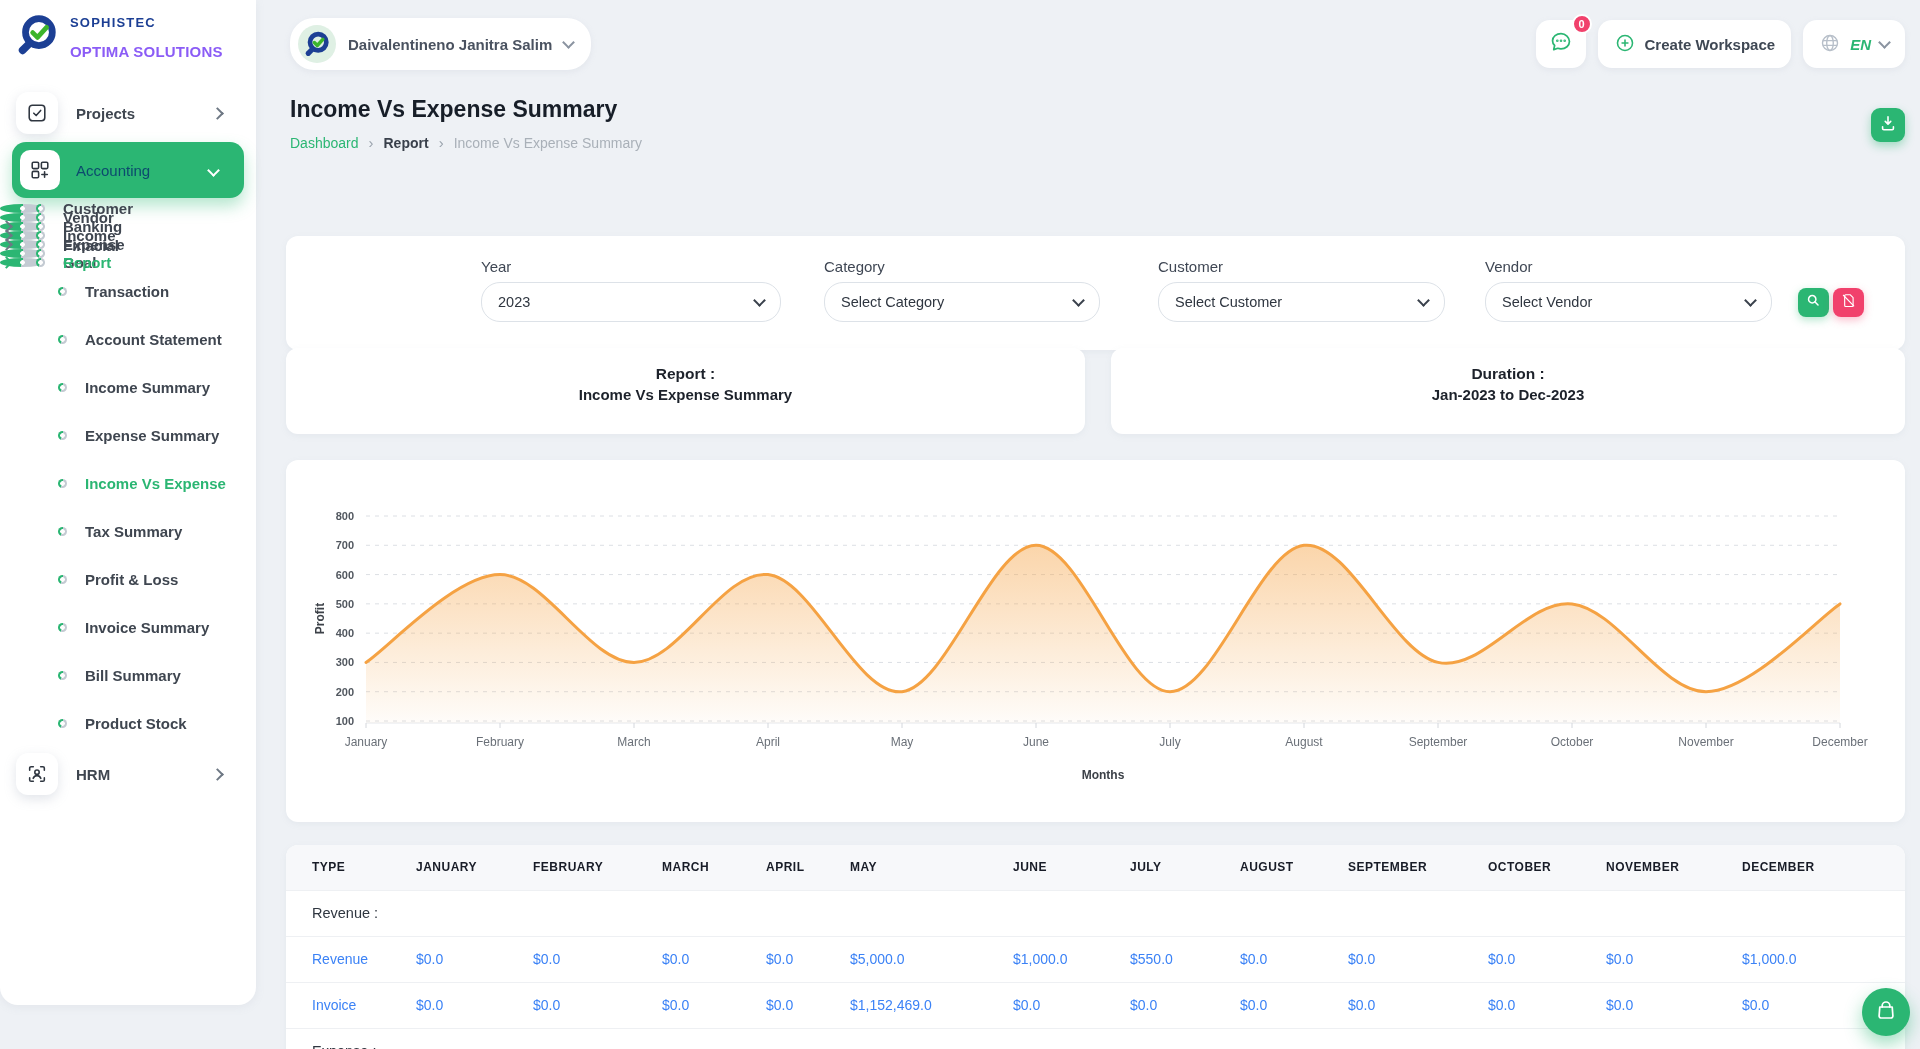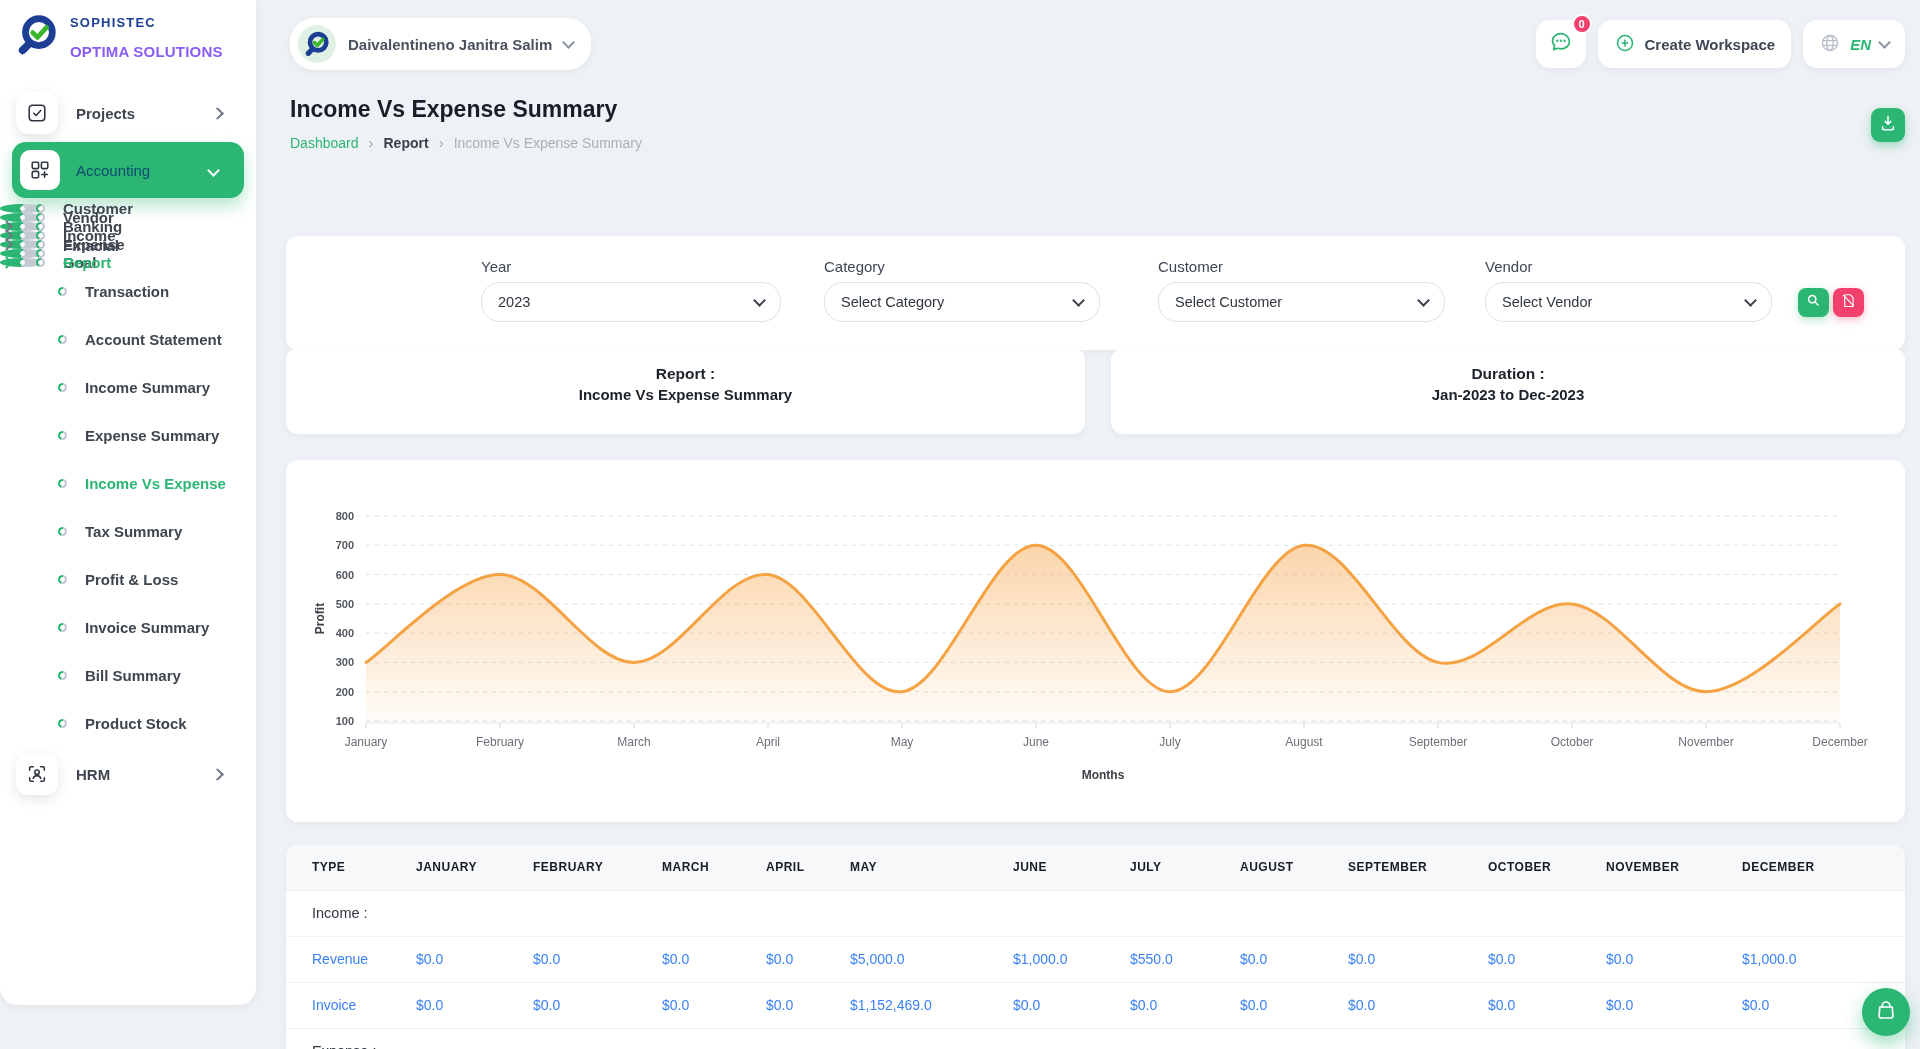--- a/index.html
+++ b/index.html
@@ -418,21 +418,21 @@
           <th>JULY</th>
           <th>AUGUST</th>
           <th>SEPTEMBER</th>
           <th>OCTOBER</th>
           <th>NOVEMBER</th>
           <th>DECEMBER</th>
         </tr>
       </thead>
       <tbody>
         <tr class="section-row">
-          <td colspan="13">Income :</td>
+          <td colspan="13">Revenue :</td>
         </tr>
         <tr>
           <td>Revenue</td>
           <td>$0.0</td>
           <td>$0.0</td>
           <td>$0.0</td>
           <td>$0.0</td>
           <td>$5,000.0</td>
           <td>$1,000.0</td>
           <td>$550.0</td>

